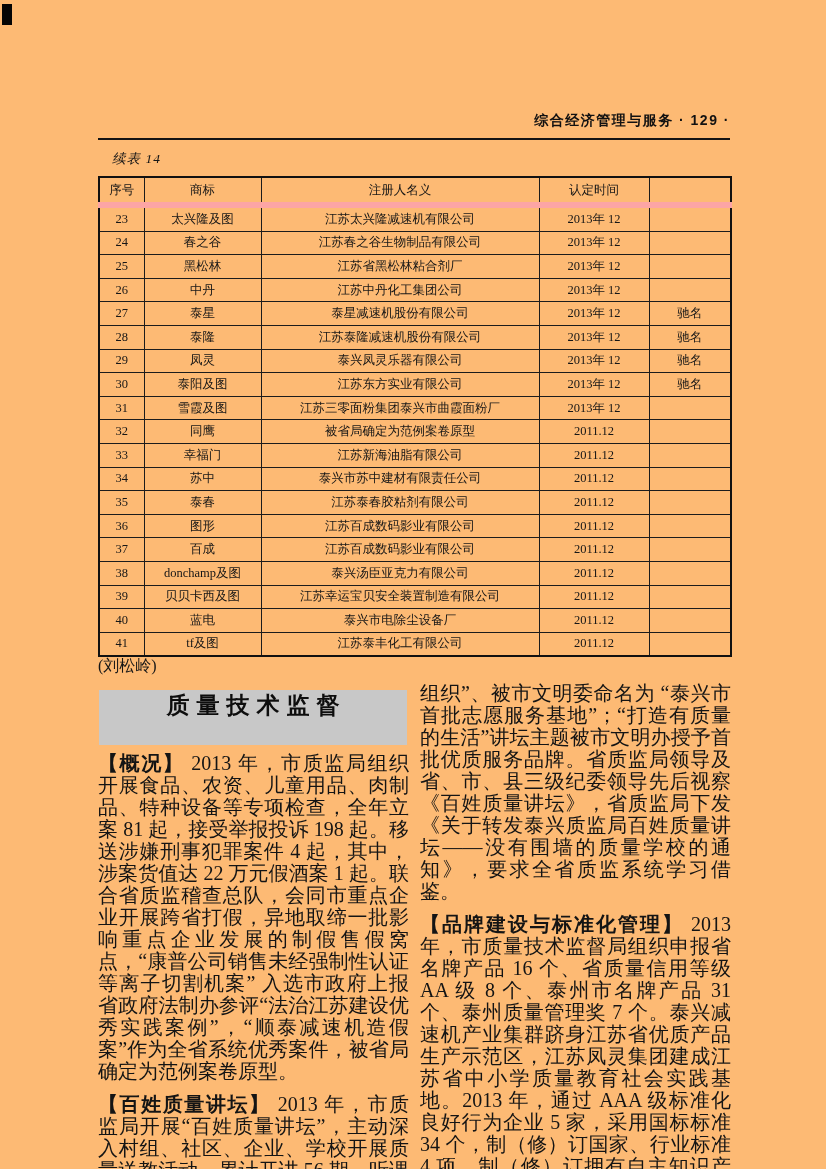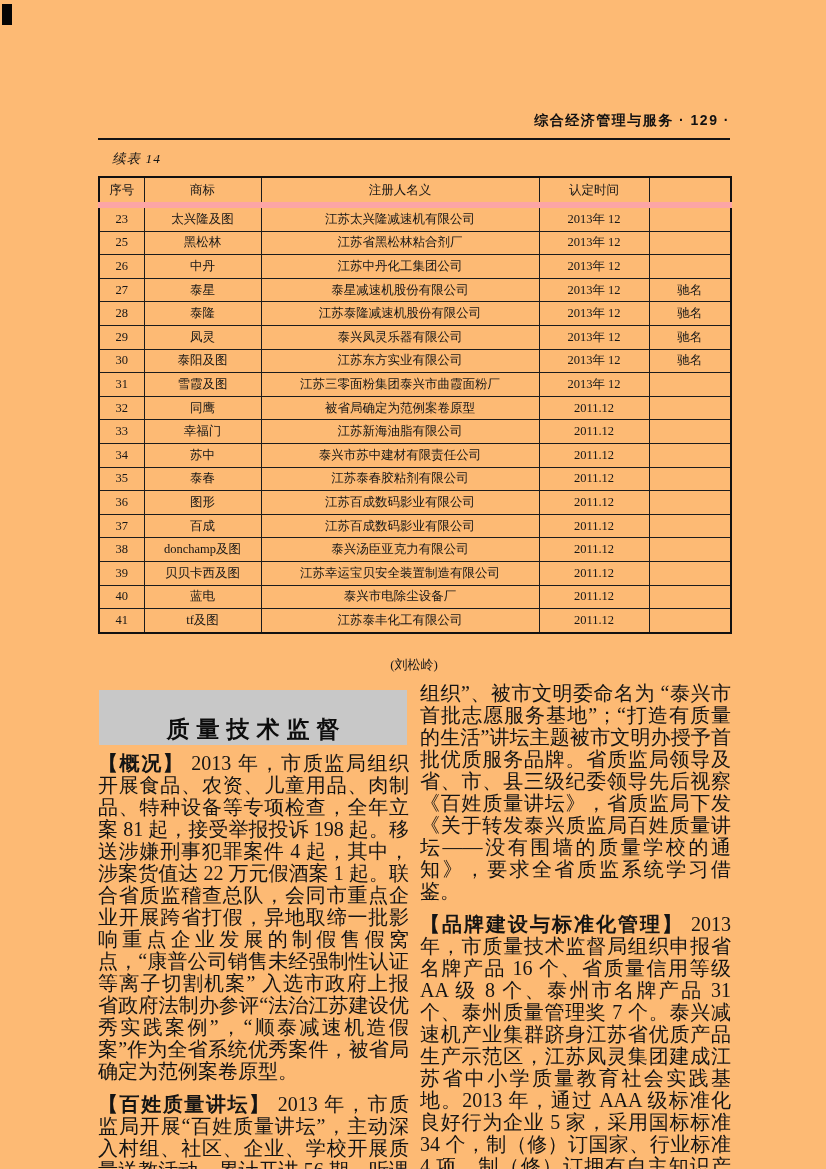--- a/index.html
+++ b/index.html
@@ -40,26 +40,26 @@
     border: 1px solid #1c1c1c;
     text-align: center; vertical-align: middle;
     padding: 0 2px; height: 22.6px;
     font-weight: normal;
     overflow: hidden; white-space: nowrap;
   }
   table.trademark { border: 2px solid #111; }
   table.trademark thead th { height: 24px; border-bottom: 6px solid #fca5a5; }
   .attribution {
     position: absolute; top: 656px; left: 98px; width: 632px;
-    text-align: center; font-size: 13px;
+    text-align: left; font-size: 16px;
   }
   .section-box {
     position: absolute; left: 99px; top: 690px; width: 308px; height: 55px;
     background: #c8c8c8;
-    display: flex; align-items: flex-end; justify-content: center;
+    display: flex; align-items: flex-start; justify-content: center;
   }
   .section-box .section-title {
     font-family: "Liberation Sans", sans-serif;
     font-weight: bold; font-size: 23px;
     letter-spacing: 7px; padding-left: 7px;
     color: #0d0d0d;
   }
   .col { position: absolute; width: 311px; }
   .col-left  { left: 98px;  top: 752px; }
   .col-right { left: 420px; top: 682px; }
@@ -109,20 +109,27 @@
     </thead>
     <tbody>
         <tr>
       <td>23</td>
       <td>太兴隆及图</td>
       <td>江苏太兴隆减速机有限公司</td>
       <td>2013年 12</td>
       <td></td>
     </tr>
         <tr>
+      <td>24</td>
+      <td>春之谷</td>
+      <td>江苏春之谷生物制品有限公司</td>
+      <td>2013年 12</td>
+      <td></td>
+    </tr>
+        <tr>
       <td>25</td>
       <td>黑松林</td>
       <td>江苏省黑松林粘合剂厂</td>
       <td>2013年 12</td>
       <td></td>
     </tr>
         <tr>
       <td>26</td>
       <td>中丹</td>
       <td>江苏中丹化工集团公司</td>

